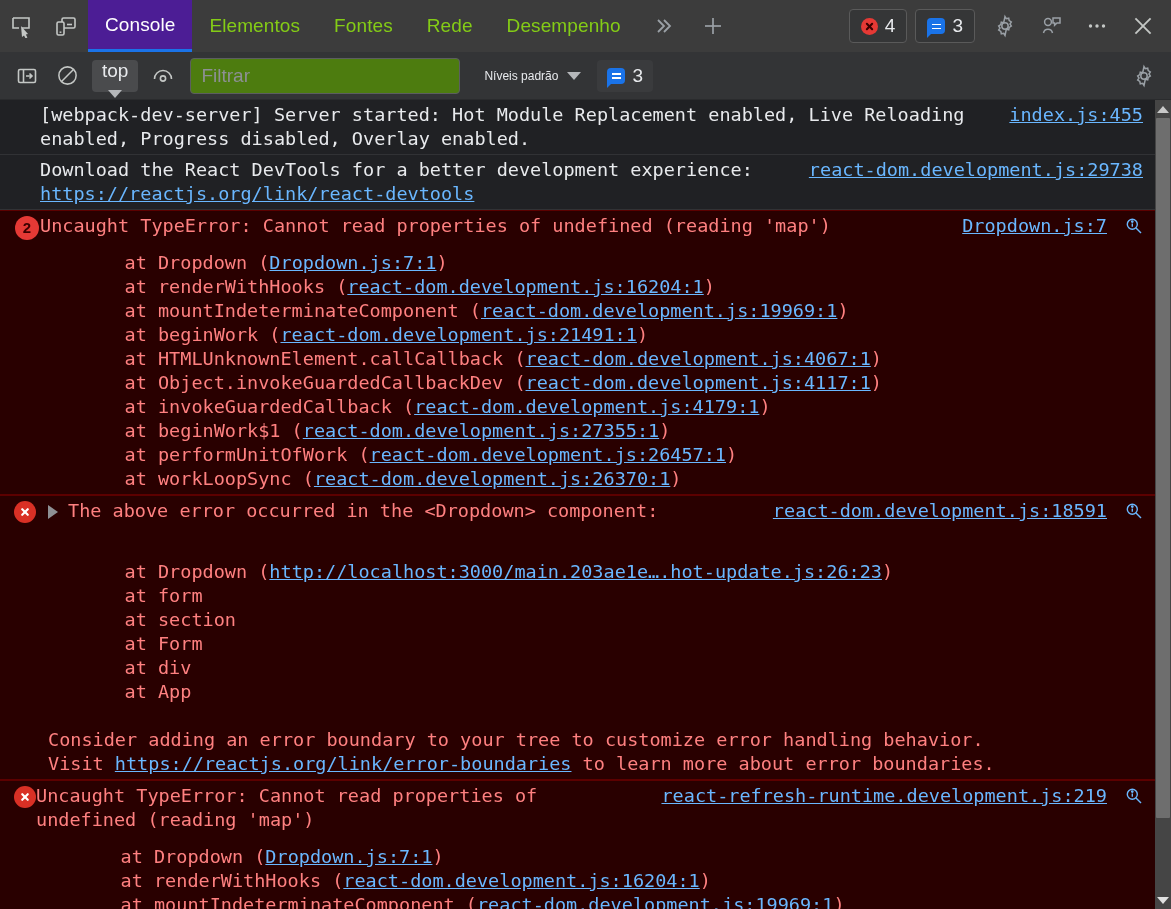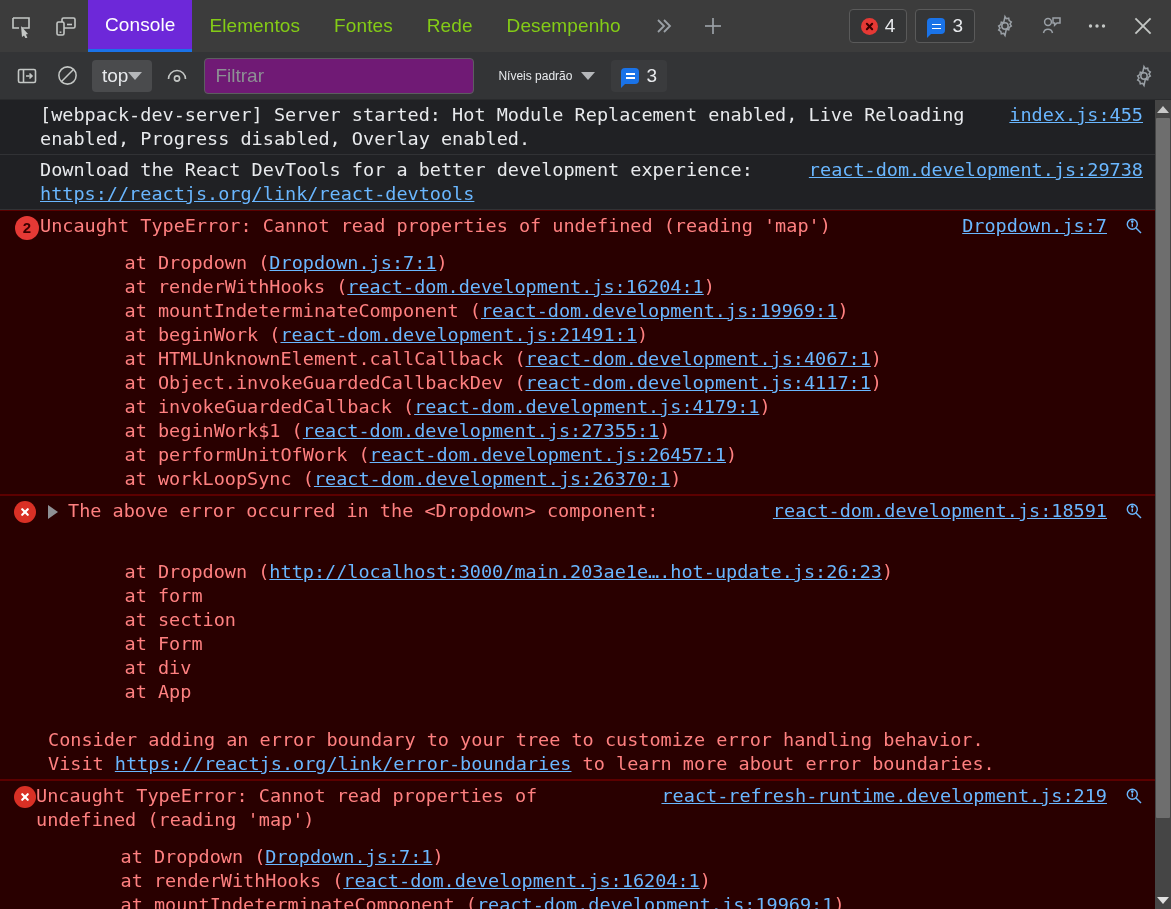--- a/index.html
+++ b/index.html
@@ -29,21 +29,21 @@
   .tab {
     padding: 0 17px;
     display: flex; align-items: center; justify-content: center;
     color: #84cc16;
     font-size: 19px;
     letter-spacing: .1px;
     cursor: pointer;
     white-space: nowrap;
   }
   .tab.active {
-    background: #6d28d9;
+    background: #4c1d95;
     color: #ffffff;
     border-bottom: 3px solid #1a73e8;
   }
   .tabbar-right {
     margin-left: auto;
     display: flex; align-items: center;
     padding-right: 6px;
     gap: 2px;
   }
   .chev-btn, .plus-btn {
@@ -94,37 +94,38 @@
     display: flex; align-items: center;
     padding: 0 8px;
     gap: 2px;
   }
   .ct-icon {
     width: 38px; height: 38px;
     display:flex; align-items:center; justify-content:center;
     color:#9aa0a6; cursor:pointer; border-radius:3px;
   }
   .ctx-select {
-    display:flex; align-items:center; gap:0;
+    display:flex; align-items:center; gap:8px;
     background:#4a4b4d;
     border-radius:4px;
     height:32px; padding:0 10px;
     color:#e8eaed; font-size:19px;
     cursor:pointer;
     margin: 0 4px;
+    flex-direction: column;
   }
   .caret {
     width:0;height:0;
     border-left:7px solid transparent;
     border-right:7px solid transparent;
     border-top:8px solid #b5b7ba;
   }
   .filter-input {
     width: 270px; height: 36px;
-    background: #701a75;
+    background: #4d7c0f;
     border: 1px solid #5c5e60;
     border-radius: 4px;
     color:#e8eaed;
     font-size: 19px;
     padding: 0 10px;
     font-family: "Liberation Sans", sans-serif;
     margin-left: 6px;
     outline:none;
   }
   .filter-input::placeholder { color:#8d9094; }

